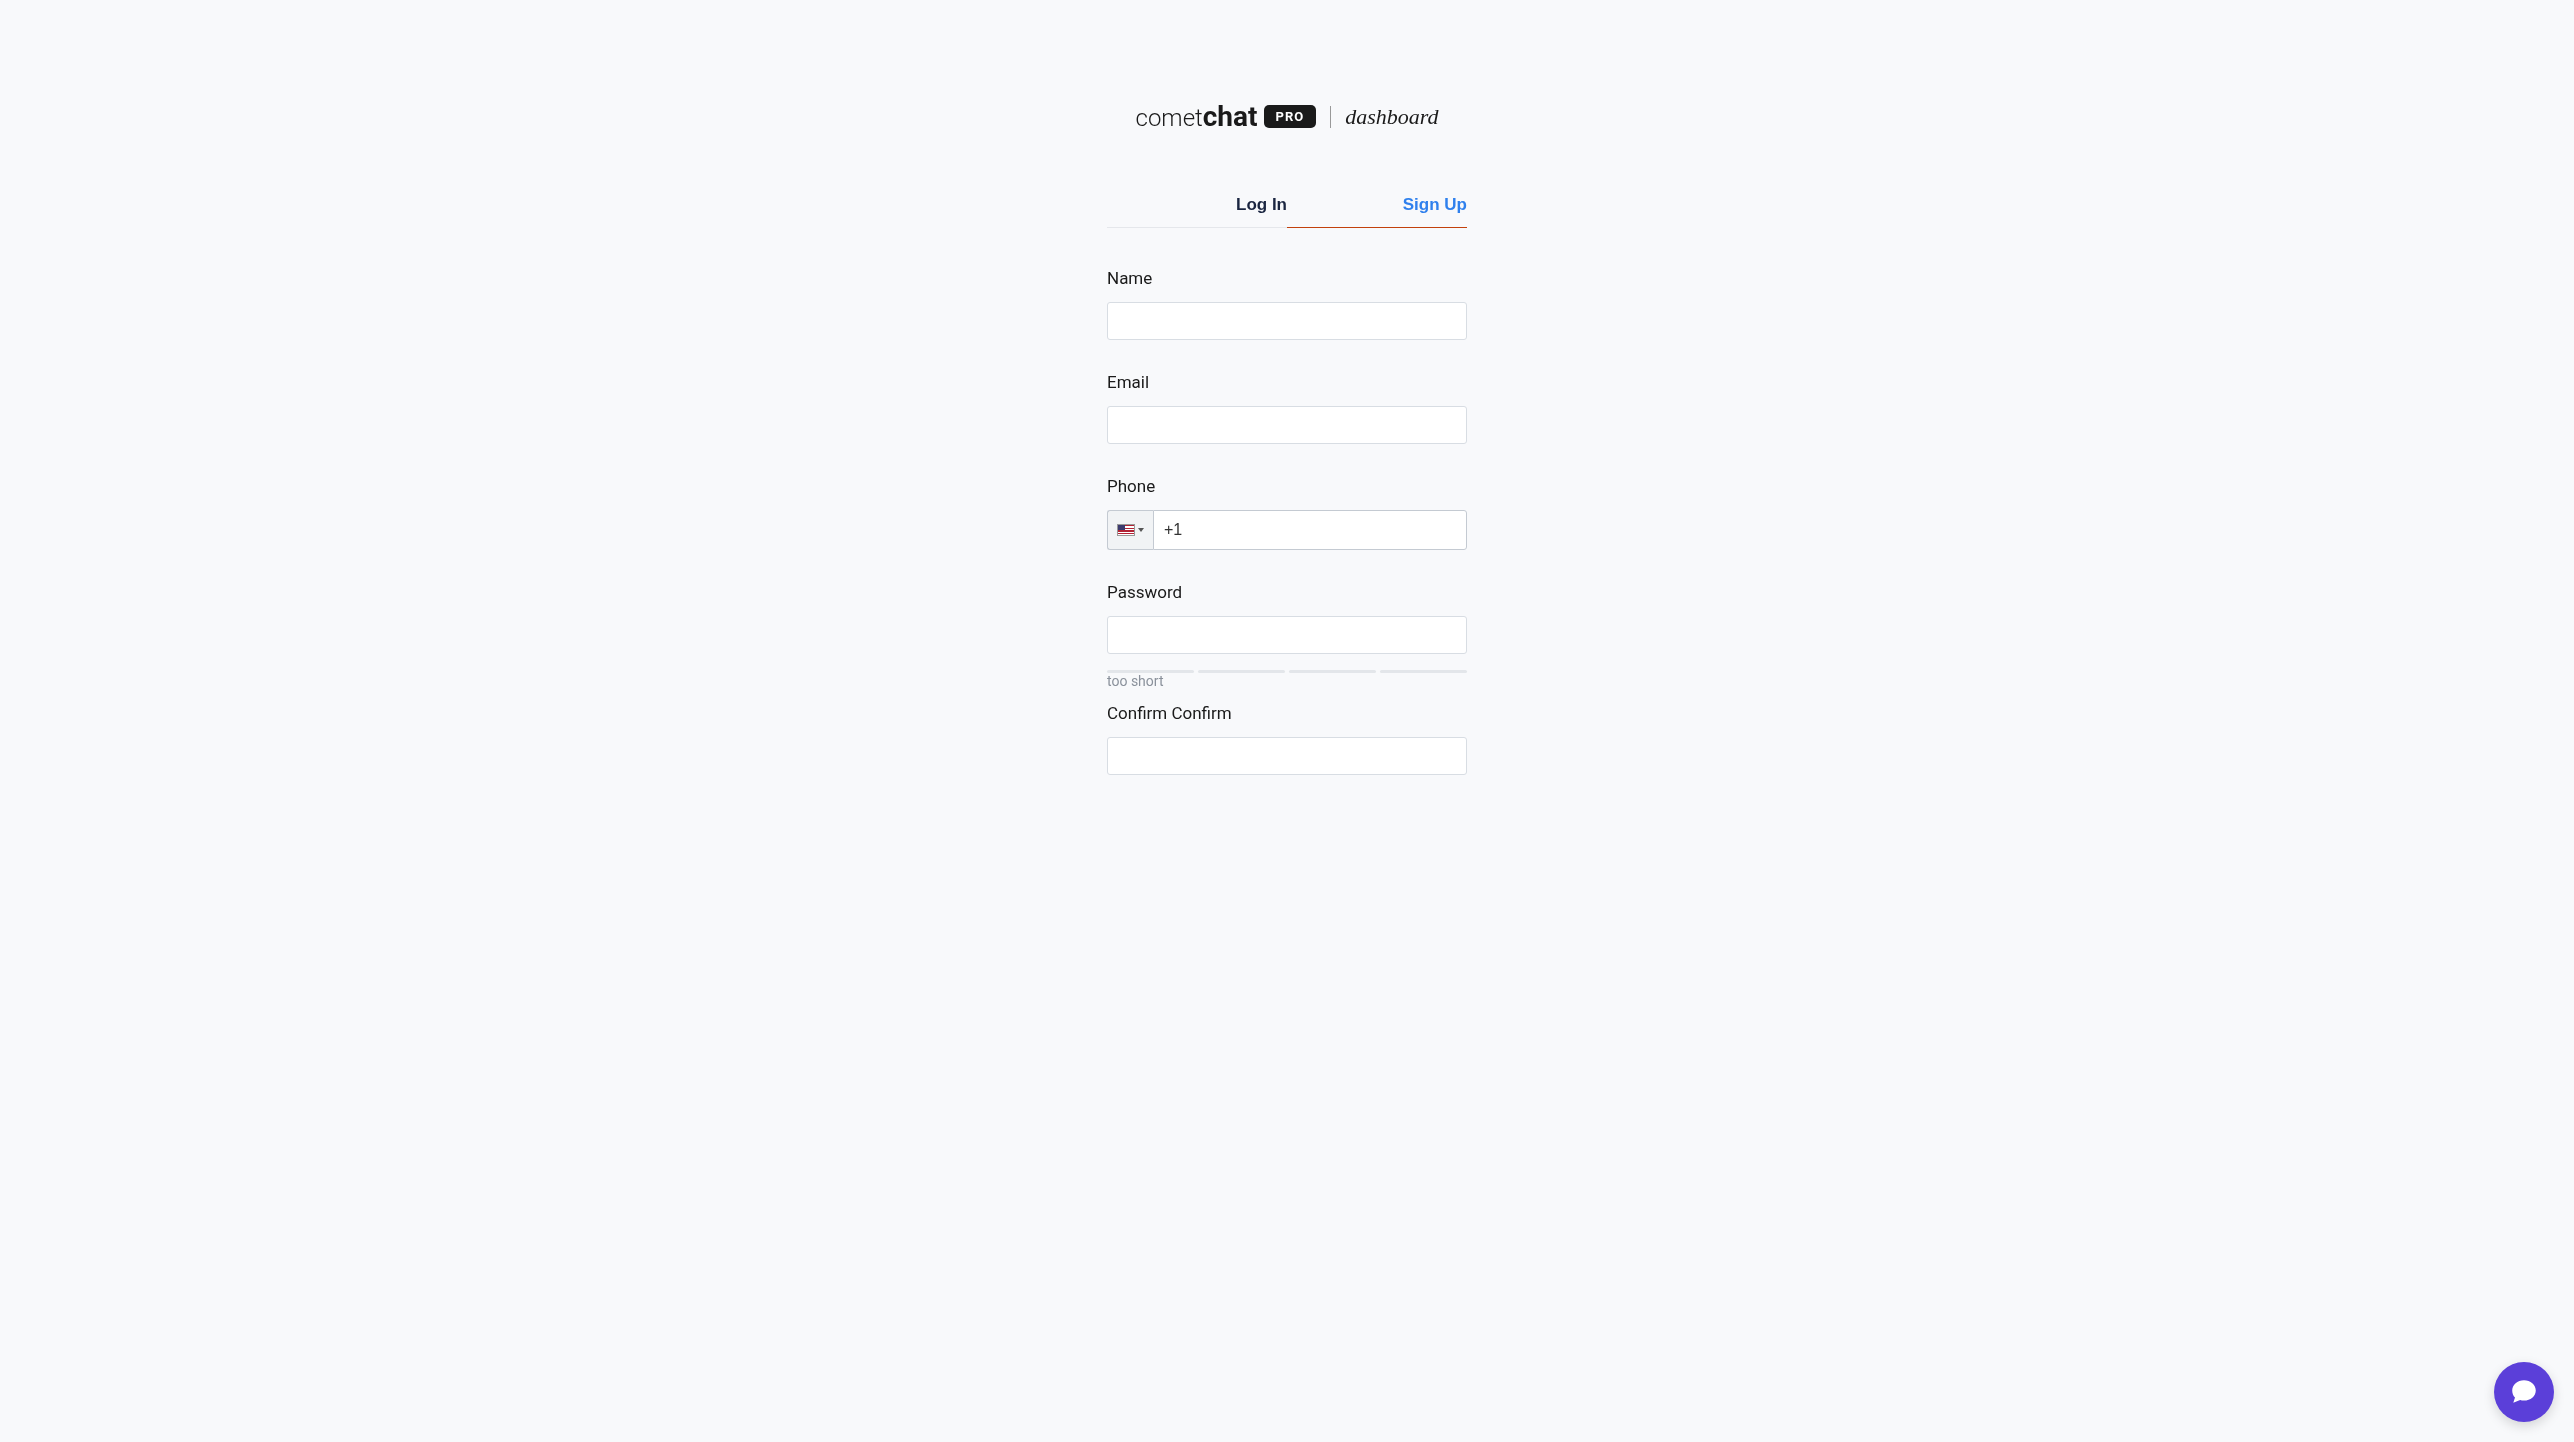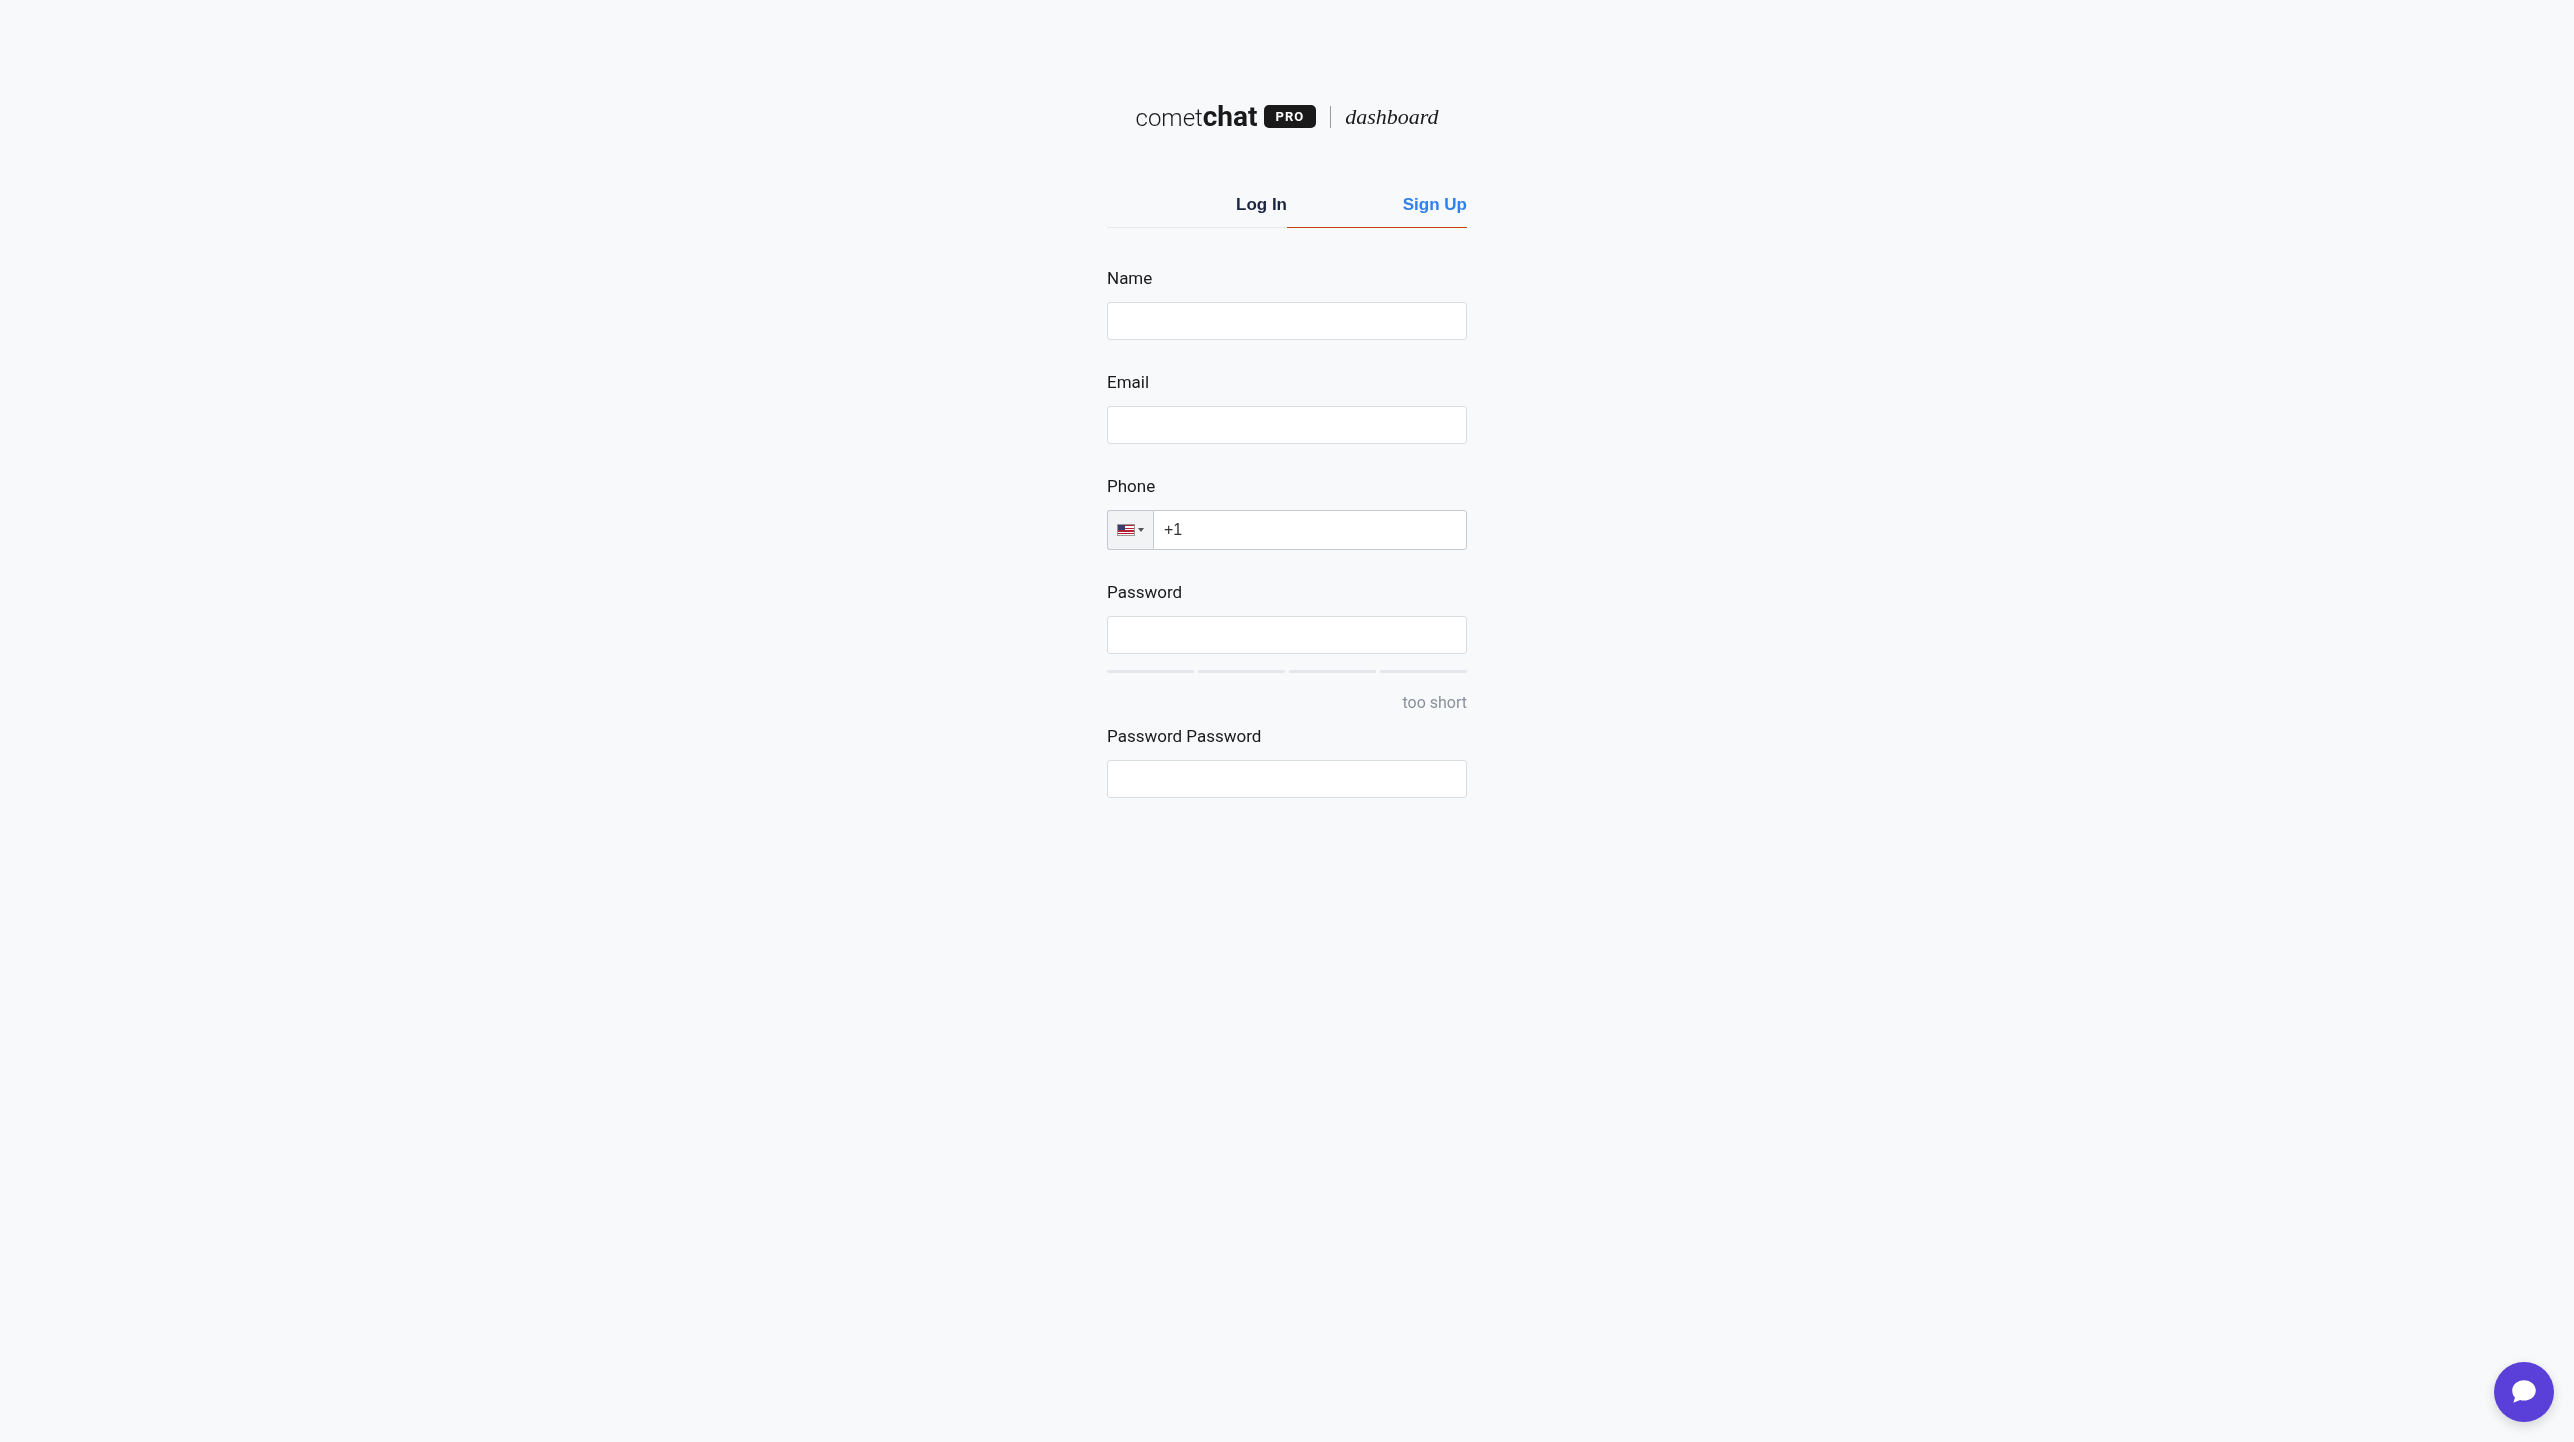--- a/index.html
+++ b/index.html
@@ -151,24 +151,23 @@
       gap: 4px;
       margin-top: 16px;
     }
     .strength-bar {
       flex: 1;
       height: 3px;
       background: #e3e6ea;
       border-radius: 2px;
     }
     .strength-text {
-      text-align: right;
-      font-size: 16px;
+      font-size: 14px;
       color: #8a919b;
-      margin-top: 20px;
+      margin-top: 0;
     }
     .password-group {
       margin-bottom: 14px;
     }
     .chat-launcher {
       position: fixed;
       bottom: 20px;
       right: 20px;
       width: 60px;
       height: 60px;
@@ -231,21 +230,21 @@
     <div class="strength-bars">
       <div class="strength-bar"></div>
       <div class="strength-bar"></div>
       <div class="strength-bar"></div>
       <div class="strength-bar"></div>
     </div>
     <div class="strength-text">too short</div>
   </div>
 
   <div class="form-group">
-    <label class="form-label">Password Password</label>
+    <label class="form-label">Confirm Confirm</label>
     <input type="password" class="form-input" value="" style="">
   </div>
 </div>
 
 <div class="chat-launcher">
   <svg class="chat-icon-svg" viewBox="0 0 28 28">
     <path d="M25 12.5c0 5.2-4.9 9.5-11 9.5-1.3 0-2.5-.2-3.6-.5L4 24l1.6-4.8C4 17.5 3 15.1 3 12.5 3 7.3 7.9 3 14 3s11 4.3 11 9.5z"></path>
   </svg>
 </div>
 

